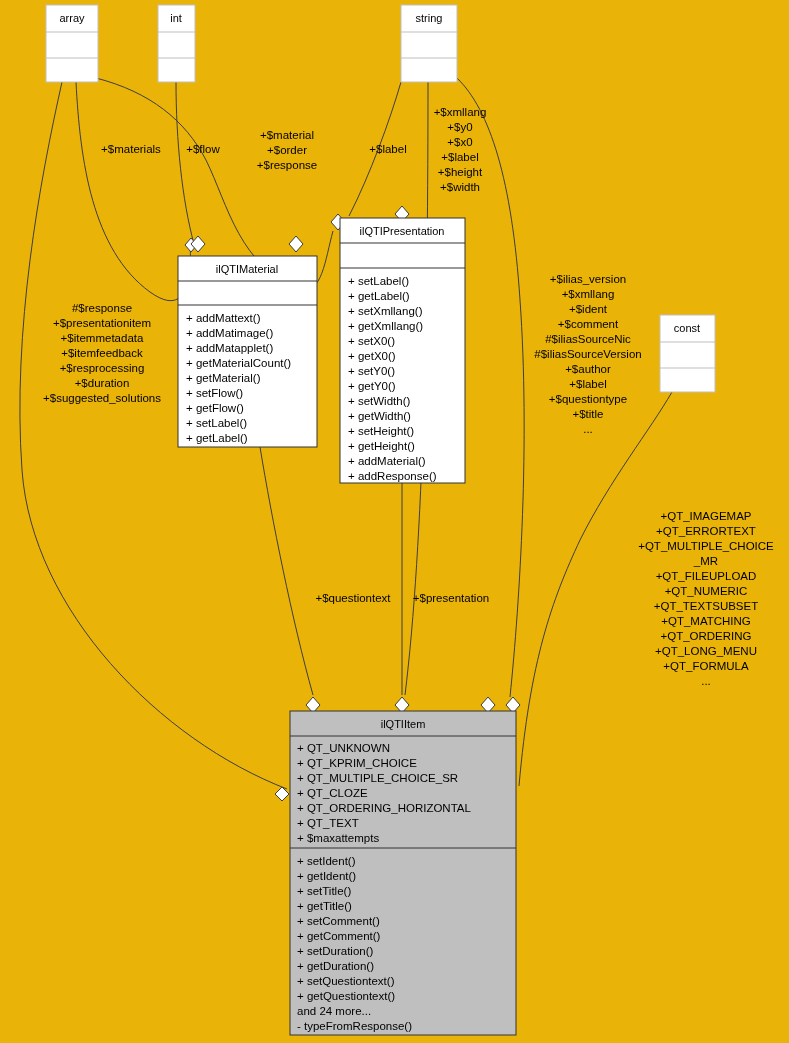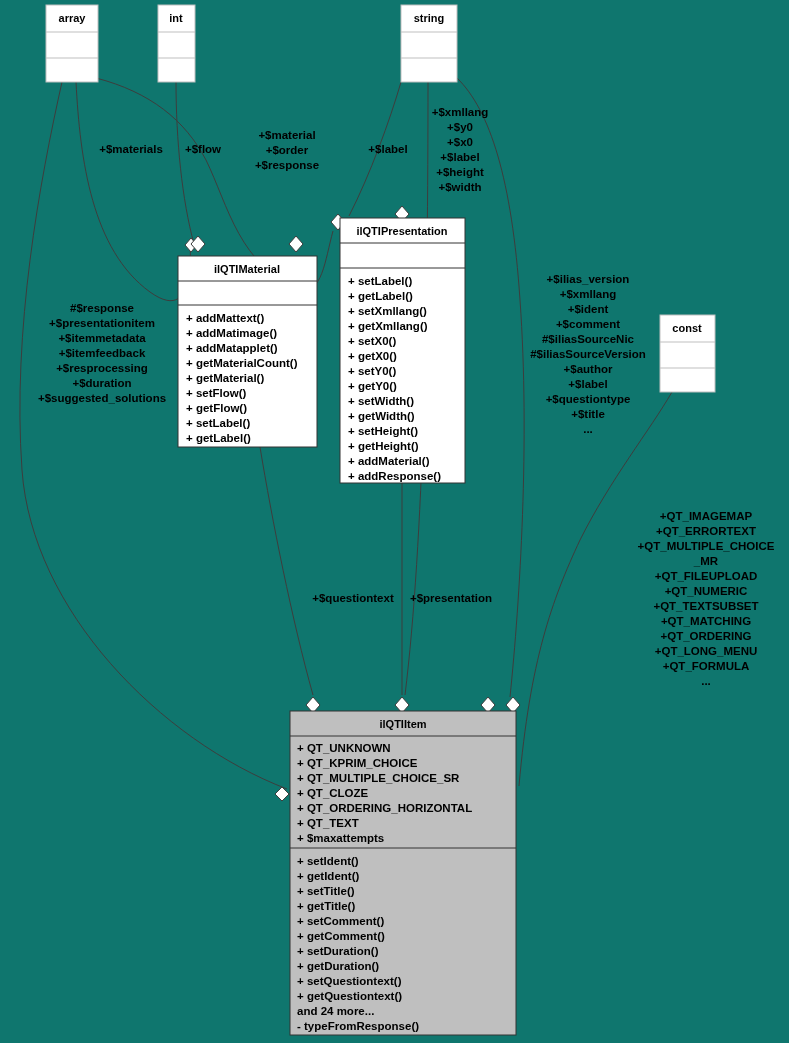--- a/index.html
+++ b/index.html
@@ -4,23 +4,22 @@
 <style>
   html, body {
     margin: 0;
     padding: 0;
     background: #ffffff;
   }
   #diagram-root {
     position: relative;
     width: 789px;
     height: 1043px;
-    background: #0f766e;
+    background: #eab308;
     font-family: "Liberation Sans", sans-serif;
-    font-weight: bold;
   }
   svg#uml {
     display: block;
     width: 789px;
     height: 1043px;
   }
   .edge {
     fill: none;
     stroke: #3d3d3d;
     stroke-width: 1;

